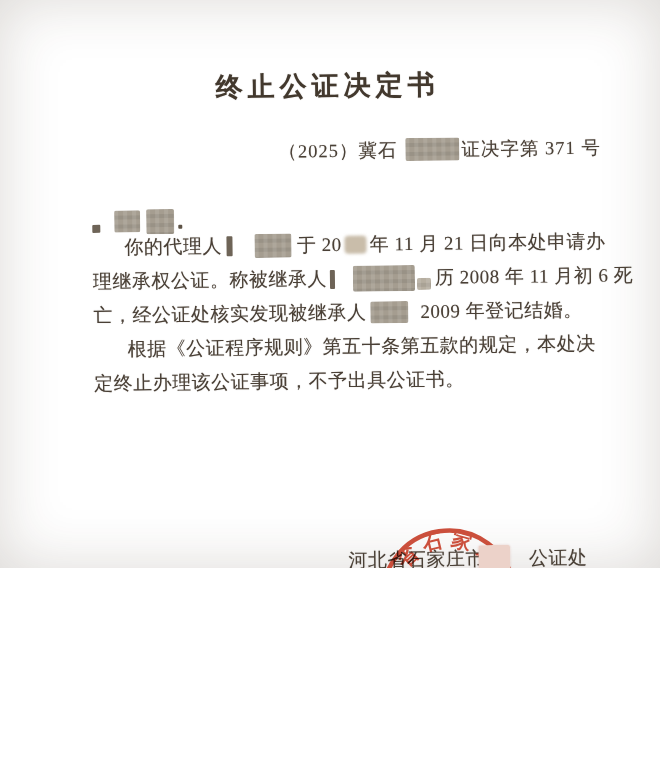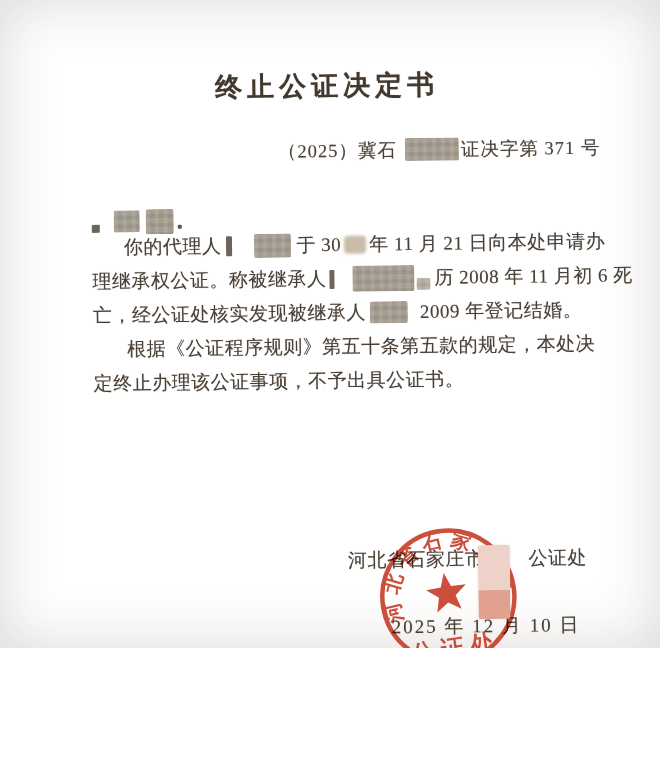--- a/index.html
+++ b/index.html
@@ -1,20 +1,20 @@
 <!DOCTYPE html>
 <html><head>
 <meta charset="utf-8">
 <style>
   * { margin:0; padding:0; box-sizing:border-box; }
   html,body { width:660px; height:773px; overflow:hidden; }
   body { font-family:"Liberation Serif","DejaVu Serif",serif; }
 
   .photo {
-    position:relative; width:660px; height:648px; overflow:hidden;
+    position:relative; width:660px; height:568px; overflow:hidden;
     background:
       radial-gradient(ellipse 130% 100% at 48% 40%,
         #d5c8b3 0%, #cfc2ae 35%, #c4b7a4 65%, #b6a998 92%, #af a2 91%, #b0a392 100%);
     box-shadow: inset 0 0 60px rgba(60,45,25,.18);
   }
   .tilt { position:absolute; inset:0; transform:rotate(-0.7deg); transform-origin:50% 50%; }
 
   .ink { color:#4a4036; text-shadow:0 0 1px rgba(74,64,54,.38); }
 
   .title {
@@ -84,21 +84,21 @@
       <span class="sliver" style="width:8px;height:8px;margin-top:14px;"></span>
       <span class="redact" style="width:26px;height:22px;margin-left:14px;"></span>
       <span class="redact" style="width:28px;height:25px;margin-left:6px;"></span>
       <span class="dot" style="margin-left:4px;margin-top:12px;"></span>
     </div>
 
     <div class="line ink z-text" style="left:125px; top:232px;">
       <span>你的代理人</span>
       <span class="sliver" style="width:6px;height:20px;margin-left:4px;"></span>
       <span class="redact" style="width:37px;height:24px;margin-left:22px;margin-right:6px;"></span>
-      <span>于 30</span>
+      <span>于 20</span>
       <span class="blurpatch" style="width:22px;height:18px;margin:0 3px;"></span>
       <span>年 11 月 21 日向本处申请办</span>
     </div>
 
     <div class="line ink z-text" style="left:93px; top:266px;">
       <span>理继承权公证。称被继承人</span>
       <span class="sliver" style="width:5px;height:19px;margin-left:3px;"></span>
       <span class="redact" style="width:62px;height:26px;margin-left:18px;margin-right:2px;"></span>
       <span class="redact light" style="width:14px;height:12px;margin-top:12px;margin-right:4px;"></span>
       <span>历 2008 年 11 月初 6 死</span>

